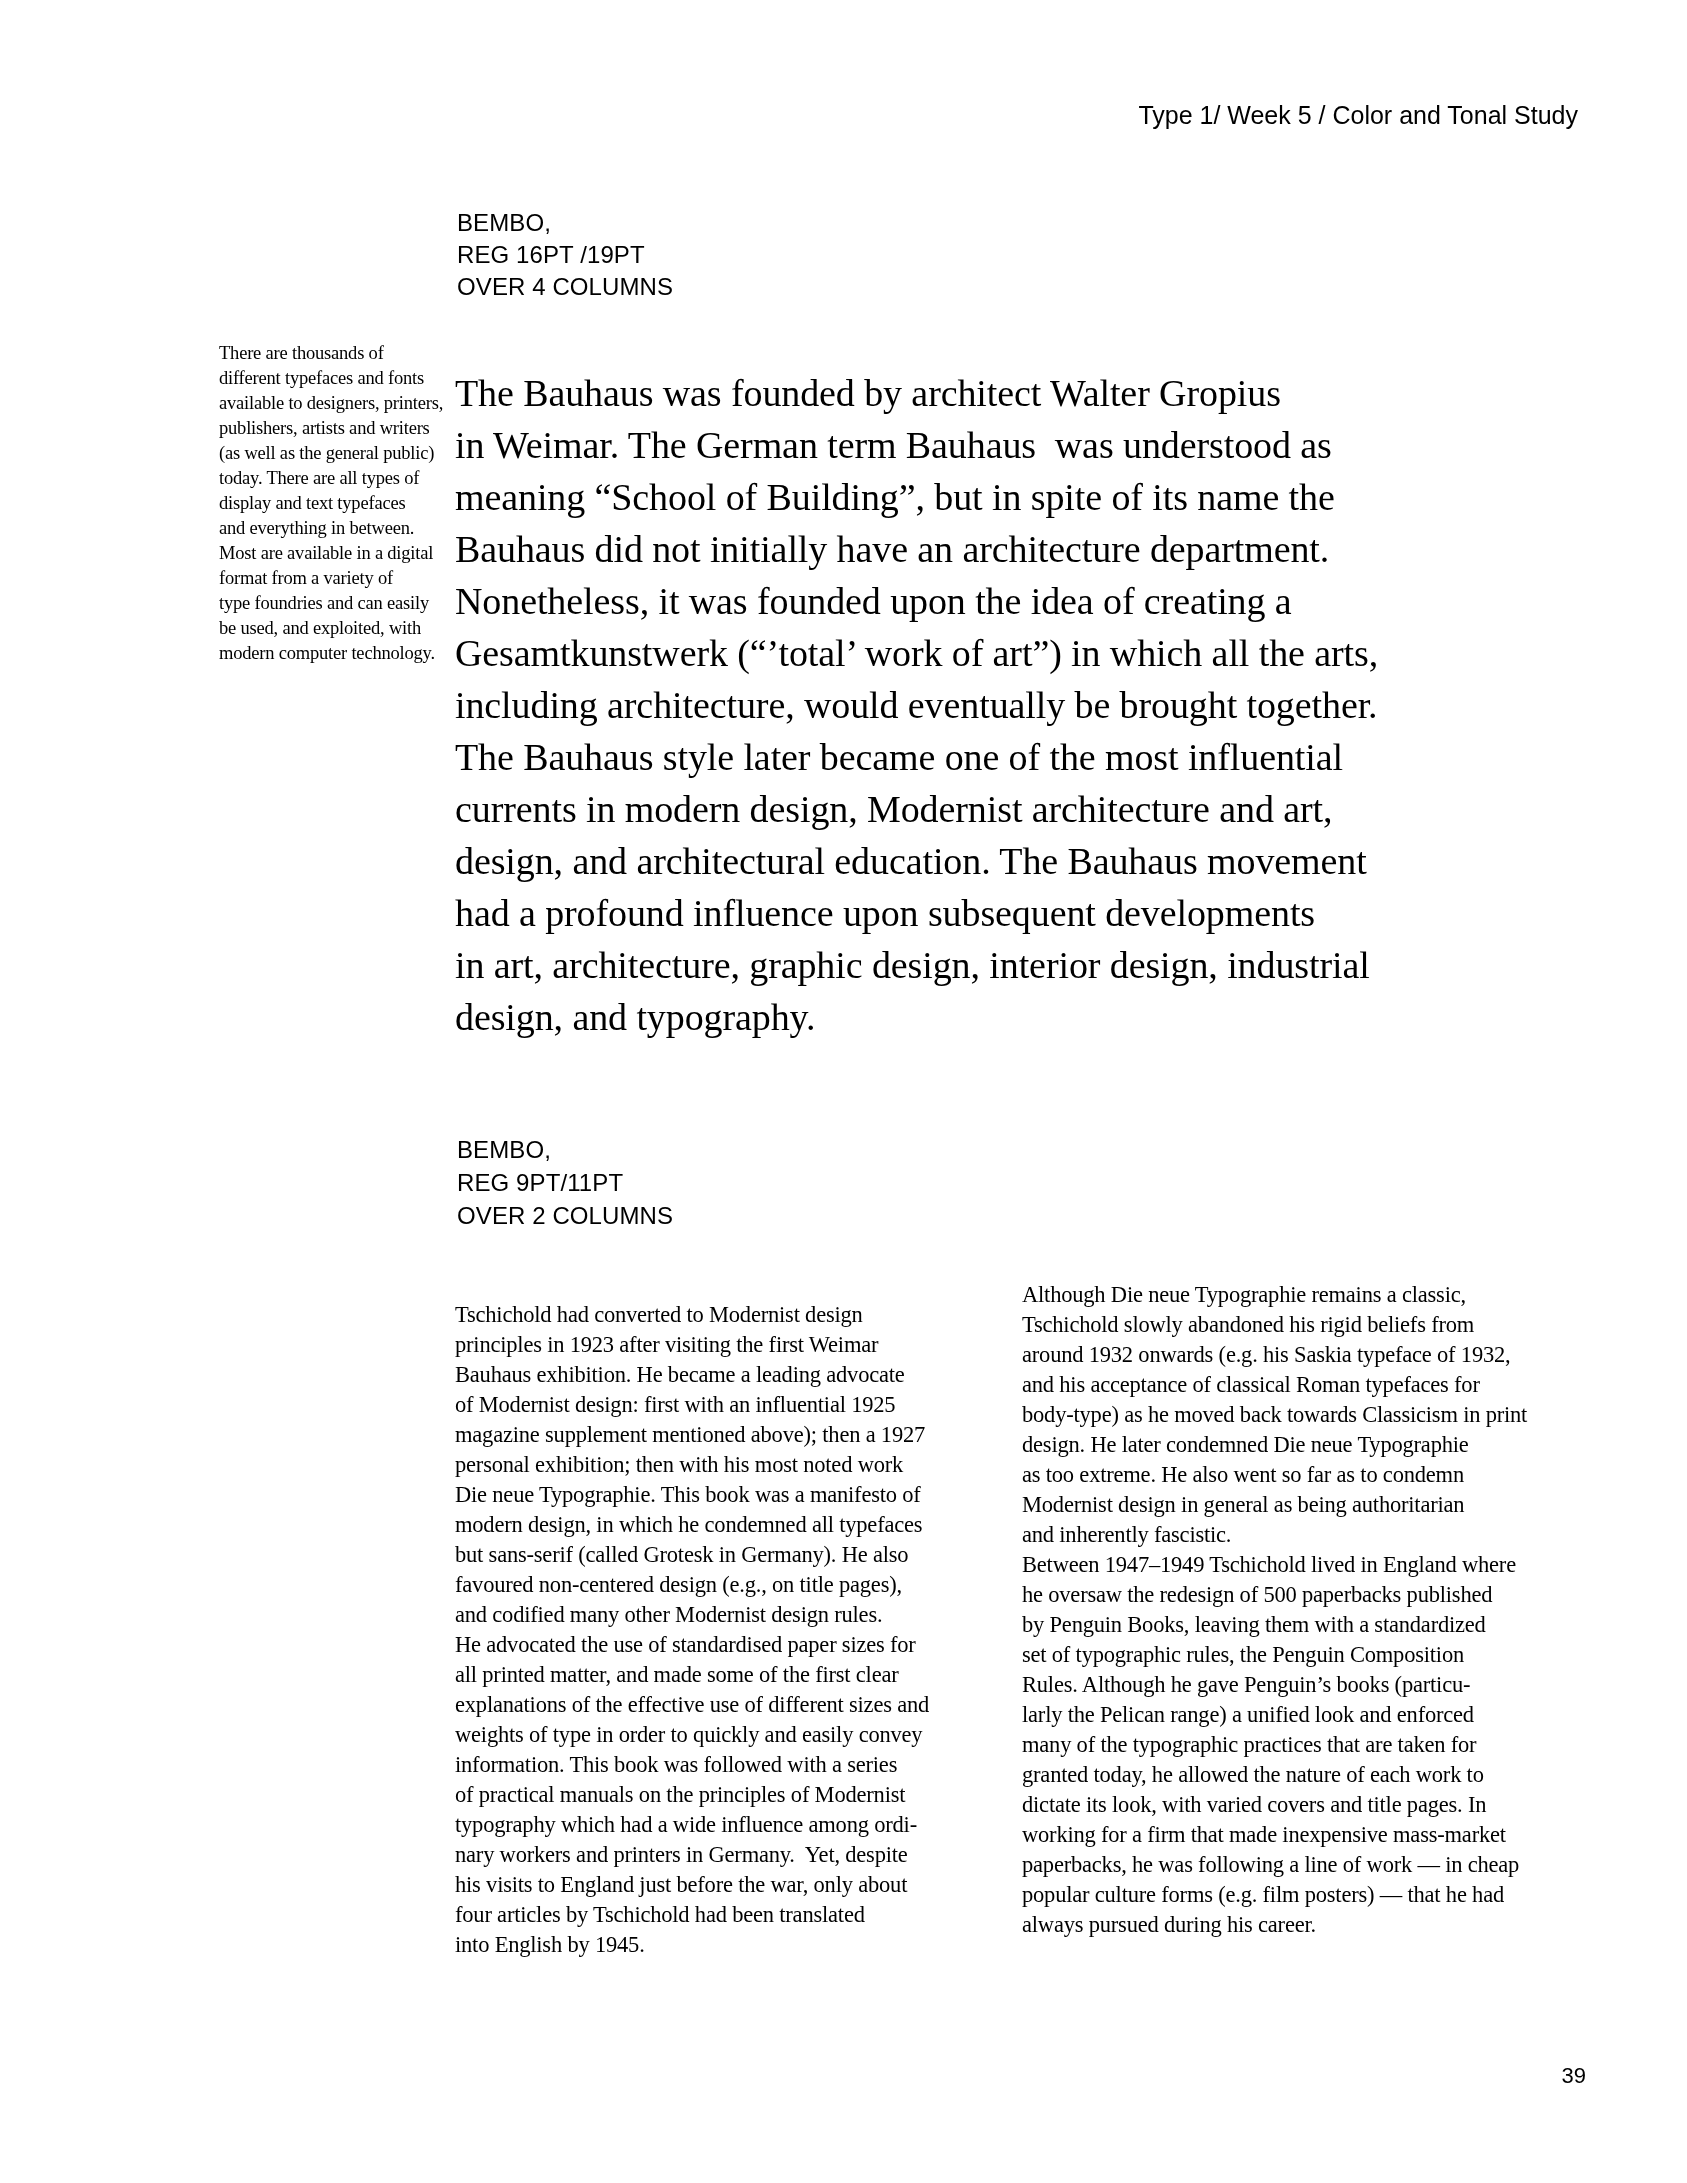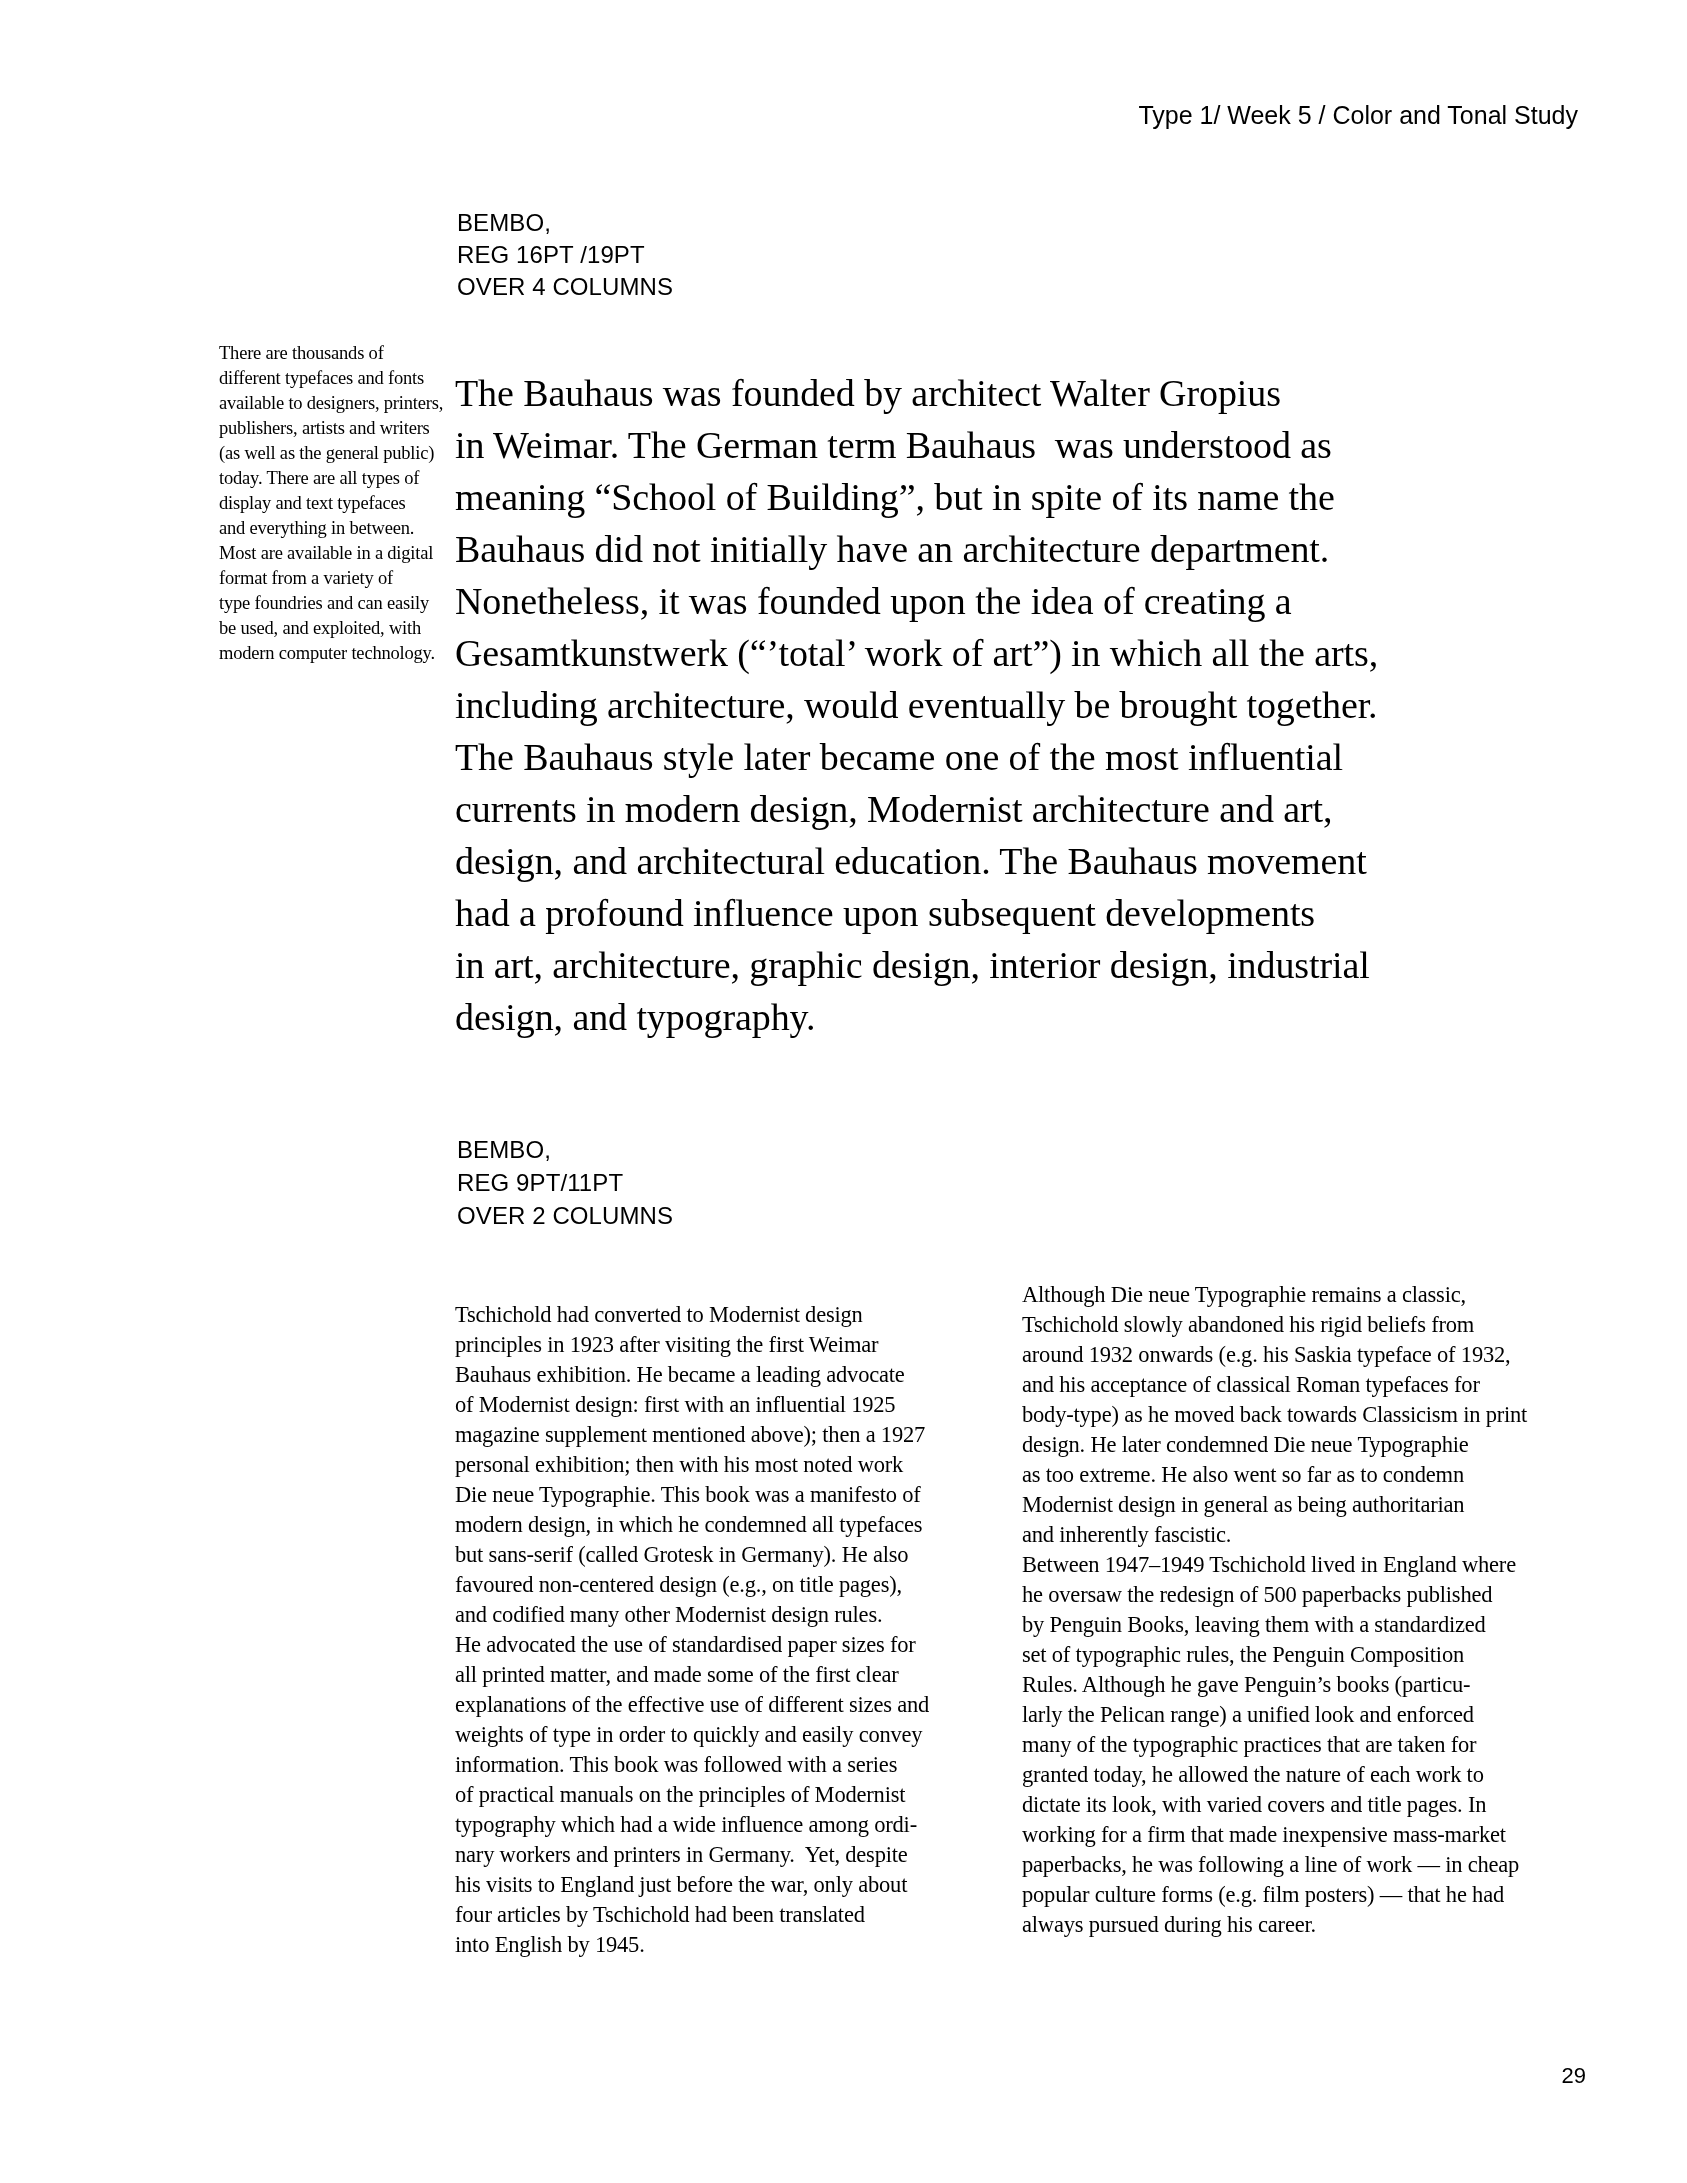--- a/index.html
+++ b/index.html
@@ -154,16 +154,16 @@
 Rules. Although he gave Penguin’s books (particu-
 larly the Pelican range) a unified look and enforced
 many of the typographic practices that are taken for
 granted today, he allowed the nature of each work to
 dictate its look, with varied covers and title pages. In
 working for a firm that made inexpensive mass-market
 paperbacks, he was following a line of work — in cheap
 popular culture forms (e.g. film posters) — that he had
 always pursued during his career.</div>
 
-  <div class="abs sans page-number">29</div>
+  <div class="abs sans page-number">39</div>
 
 </div>
 
 
 </body></html>

